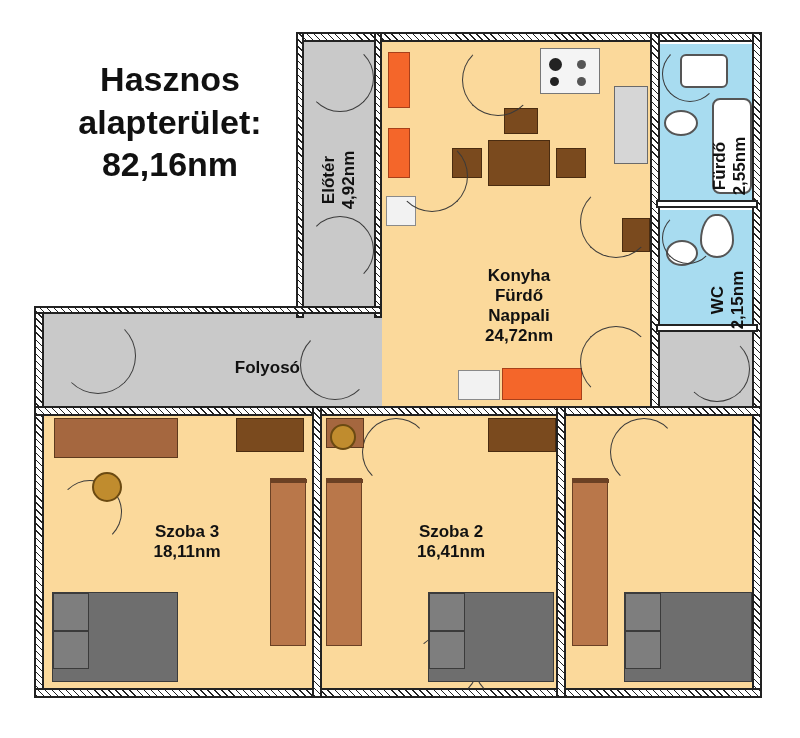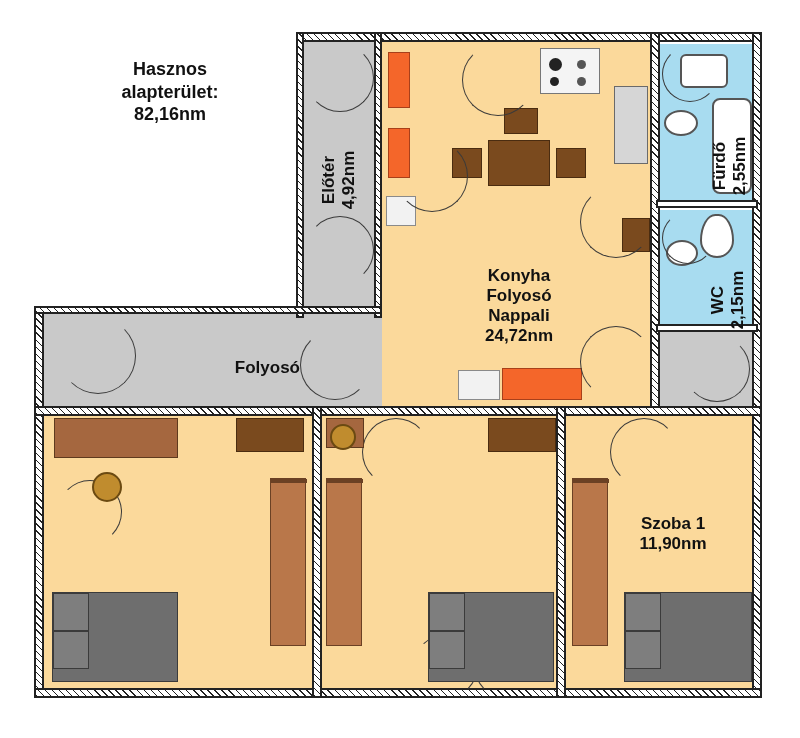--- a/index.html
+++ b/index.html
@@ -51,21 +51,21 @@
     transform-origin: center center;
     white-space: nowrap;
   }
 
   
   .title-block {
     text-align: center;
     color: #111111;
   }
   .title-main {
-    font-size: 18px;
+    font-size: 34px;
     font-weight: bold;
     line-height: 1.25;
     white-space: pre-line;
   }
   .title-sub {
     margin-top: 16px;
     font-size: 15.5px;
     line-height: 1.5;
     white-space: pre-line;
   }
@@ -279,29 +279,33 @@
 
   <div class="abs" style="left:698px; top:252px; width:60px; height:80px;">
     <div class="label label-vert" style="position:absolute; left:-20px; top:28px; width:100px;">
       <span>WC</span>
       <span class="num">2,15nm</span>
     </div>
   </div>
 
   <div class="abs label" style="left:430px; top:246px; width:178px;">
     <span>Konyha
-Folyosó
+Fürdő
 Nappali</span>
     <span class="num">24,72nm</span>
   </div>
 
   <div class="abs label" style="left:120px; top:338px; width:180px;text-align:right;">
     <span>Folyosó</span>
   </div>
 
-
-
-  <div class="abs label" style="left:590px; top:494px; width:166px;">
-    <span>Szoba 1</span>
-    <span class="num">11,90nm</span>
-  </div>
+  <div class="abs label" style="left:104px; top:502px; width:166px;">
+    <span>Szoba 3</span>
+    <span class="num">18,11nm</span>
+  </div>
+
+  <div class="abs label" style="left:368px; top:502px; width:166px;">
+    <span>Szoba 2</span>
+    <span class="num">16,41nm</span>
+  </div>
+
 
 </div>
 
 </body></html>

